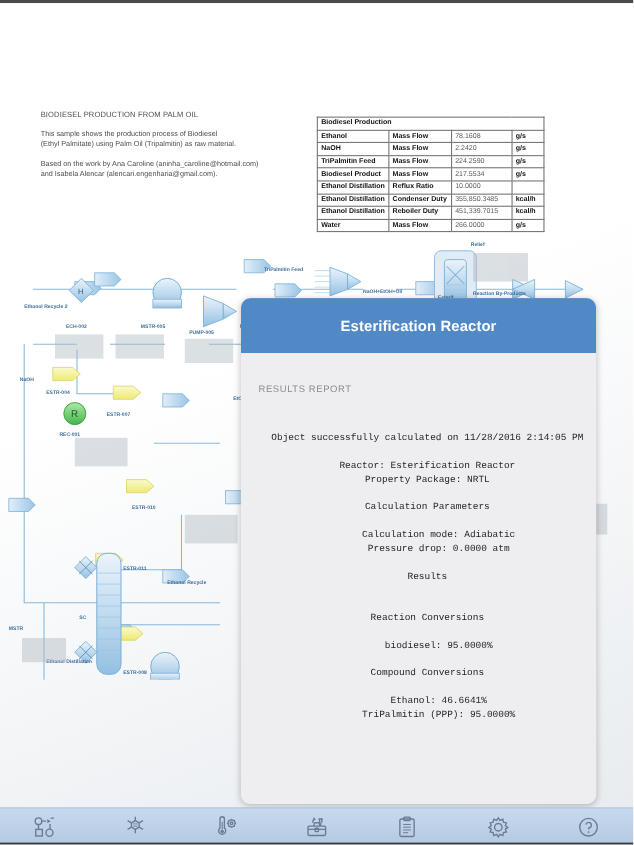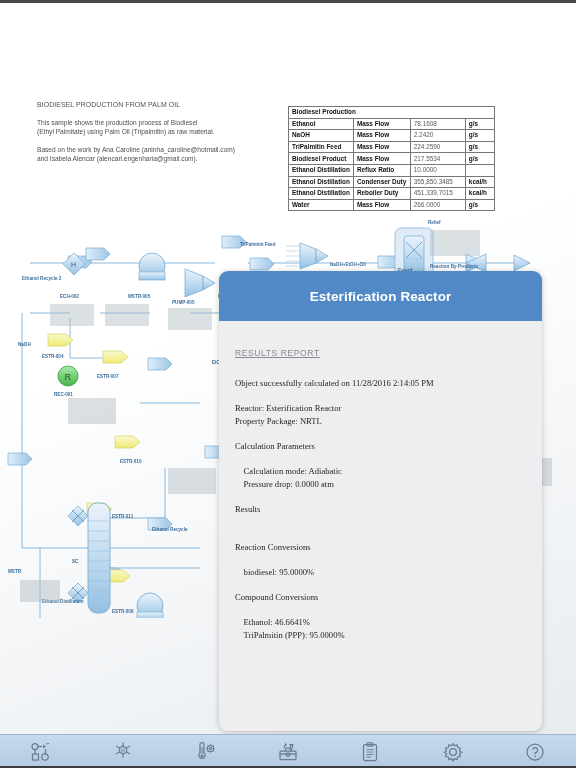--- a/index.html
+++ b/index.html
@@ -92,29 +92,29 @@
   .modal-body {
     height: 420px;
     background: #eeeef1;
     padding: 27px 0 0 16px;
     overflow: hidden;
   }
   .report-label {
     color: #8b8b8f;
     font-size: 8.6px;
     letter-spacing: .55px;
-    margin-bottom: 19px;
-    text-decoration: underline;
+    margin-bottom: 34px;
   }
   .report-pre {
-    font-family: Liberation Serif, serif;
+    font-family: Liberation Mono, monospace;
     font-size: 8.6px;
     line-height: 12.6px;
     color: #1f1f1f;
     white-space: pre;
+    text-align: center;
   }
 
   
   .toolbar {
     position: absolute; left: 0; bottom: 0; width: 576px; height: 34px;
     background: linear-gradient(180deg,#c6d9ee 0%,#b4cae2 100%);
     border-top: 1px solid #9fb4cc;
     display: flex; align-items: center; justify-content: space-around;
   }
   .tb-btn {

